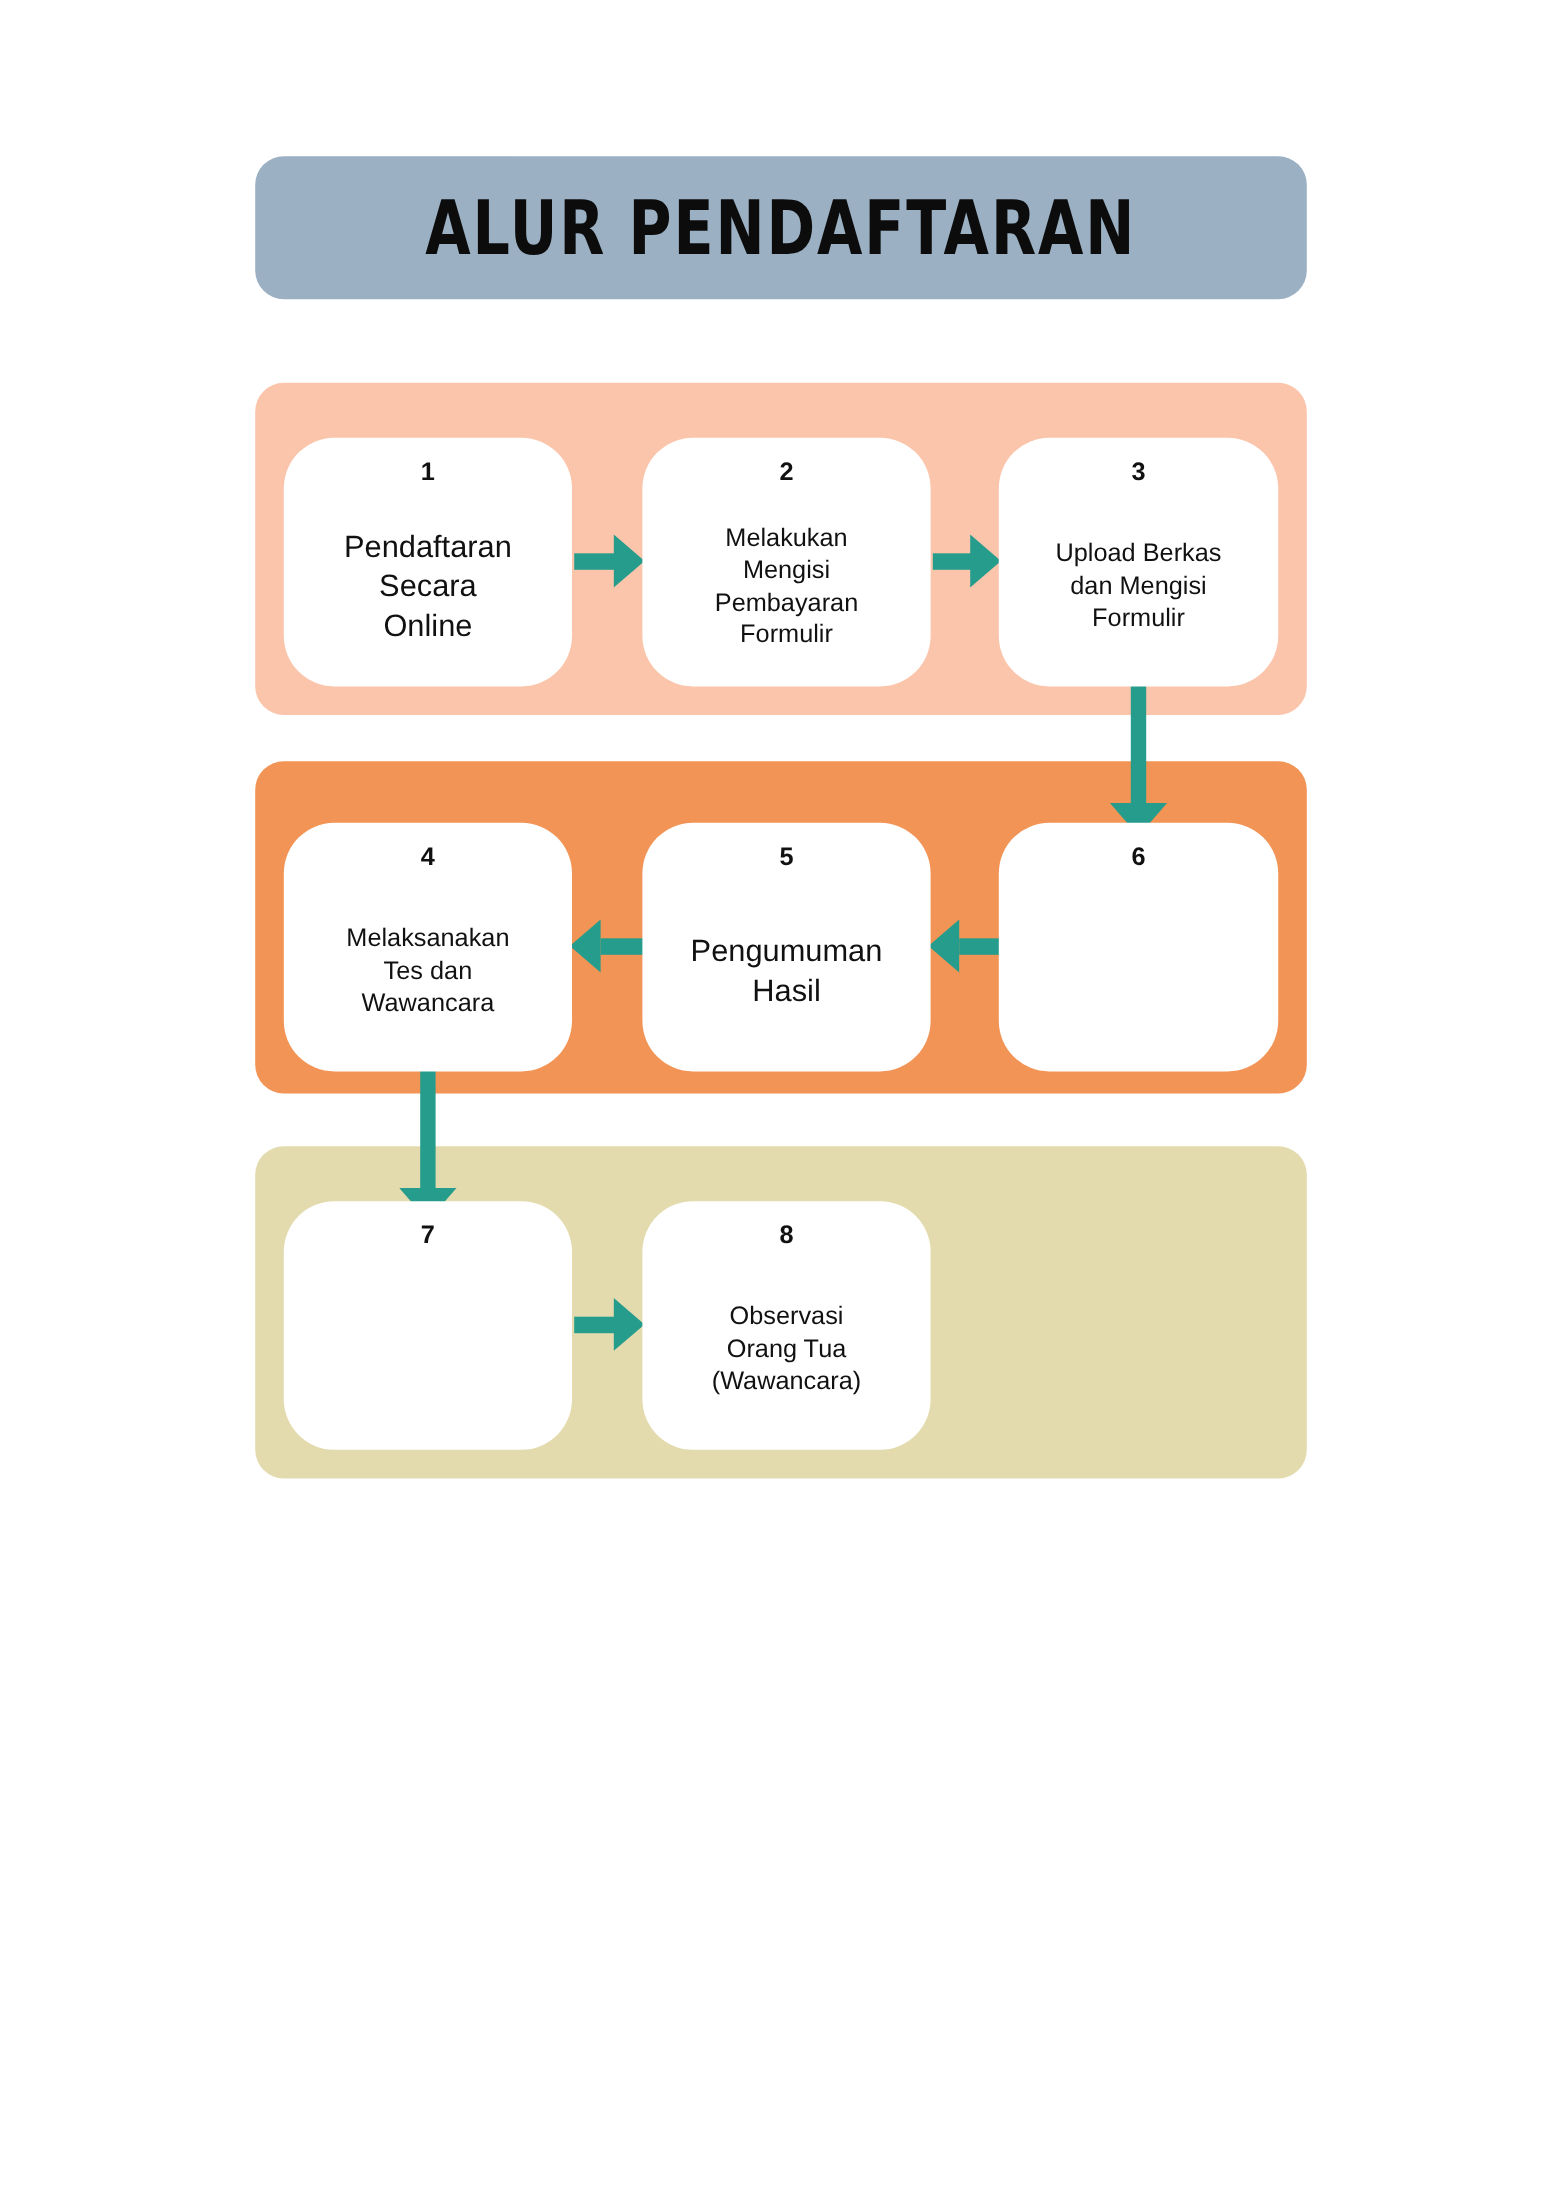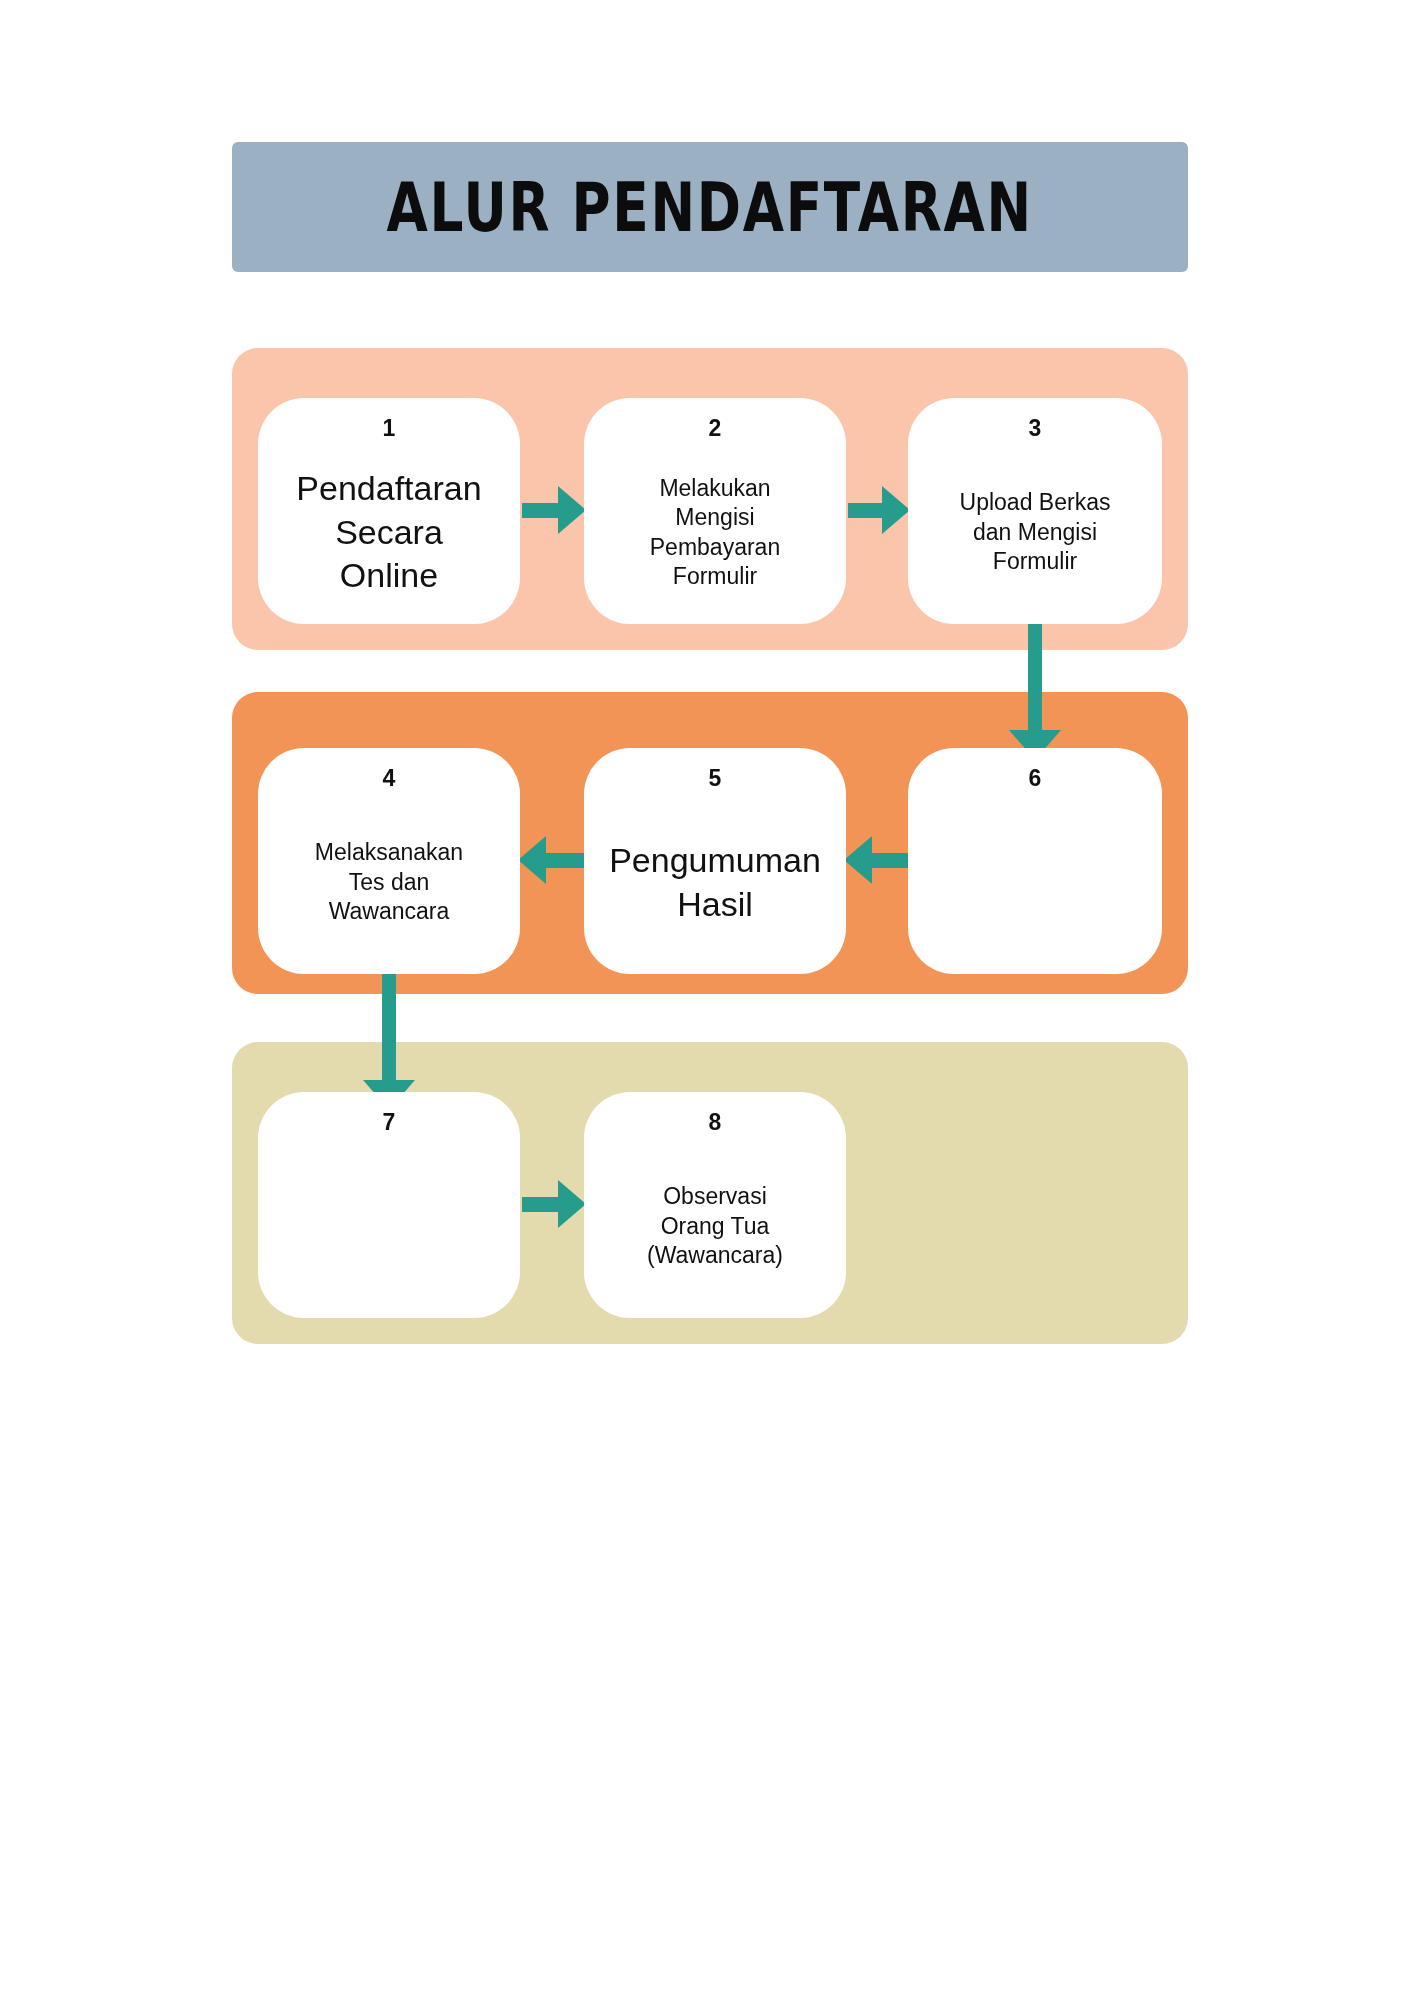--- a/index.html
+++ b/index.html
@@ -24,21 +24,21 @@
   }
 
   
   .title-banner {
     position: absolute;
     left: 232px;
     top: 142px;
     width: 956px;
     height: 130px;
     background: #9bb0c3;
-    border-radius: 6px;
+    border-radius: 26px;
     display: flex;
     align-items: center;
     justify-content: center;
   }
   .title-text {
     font-family: "DejaVu Sans", sans-serif;
     font-weight: bold;
     font-size: 62px;
     letter-spacing: 2px;
     color: #0c0c0c;
@@ -86,21 +86,21 @@
     line-height: 1.28;
     padding: 0 8px;
     display: flex;
     flex-direction: column;
     justify-content: center;
     flex: 1;
     width: 100%;
     box-sizing: border-box;
     white-space: pre-line;
   }
-  .size-lg .step-label { font-size: 34px; }
+  .size-lg .step-label { font-size: 28px; }
   .size-md .step-label { font-size: 23px; }
   .size-sm .step-label { font-size: 23px; }
 
   
   .box-1 { left: 258px;  top: 398px;  width: 262px; height: 226px; }
   .box-2 { left: 584px;  top: 398px;  width: 262px; height: 226px; }
   .box-3 { left: 908px;  top: 398px;  width: 254px; height: 226px; }
   
   .box-4 { left: 258px;  top: 748px;  width: 262px; height: 226px; }
   .box-5 { left: 584px;  top: 748px;  width: 262px; height: 226px; }

